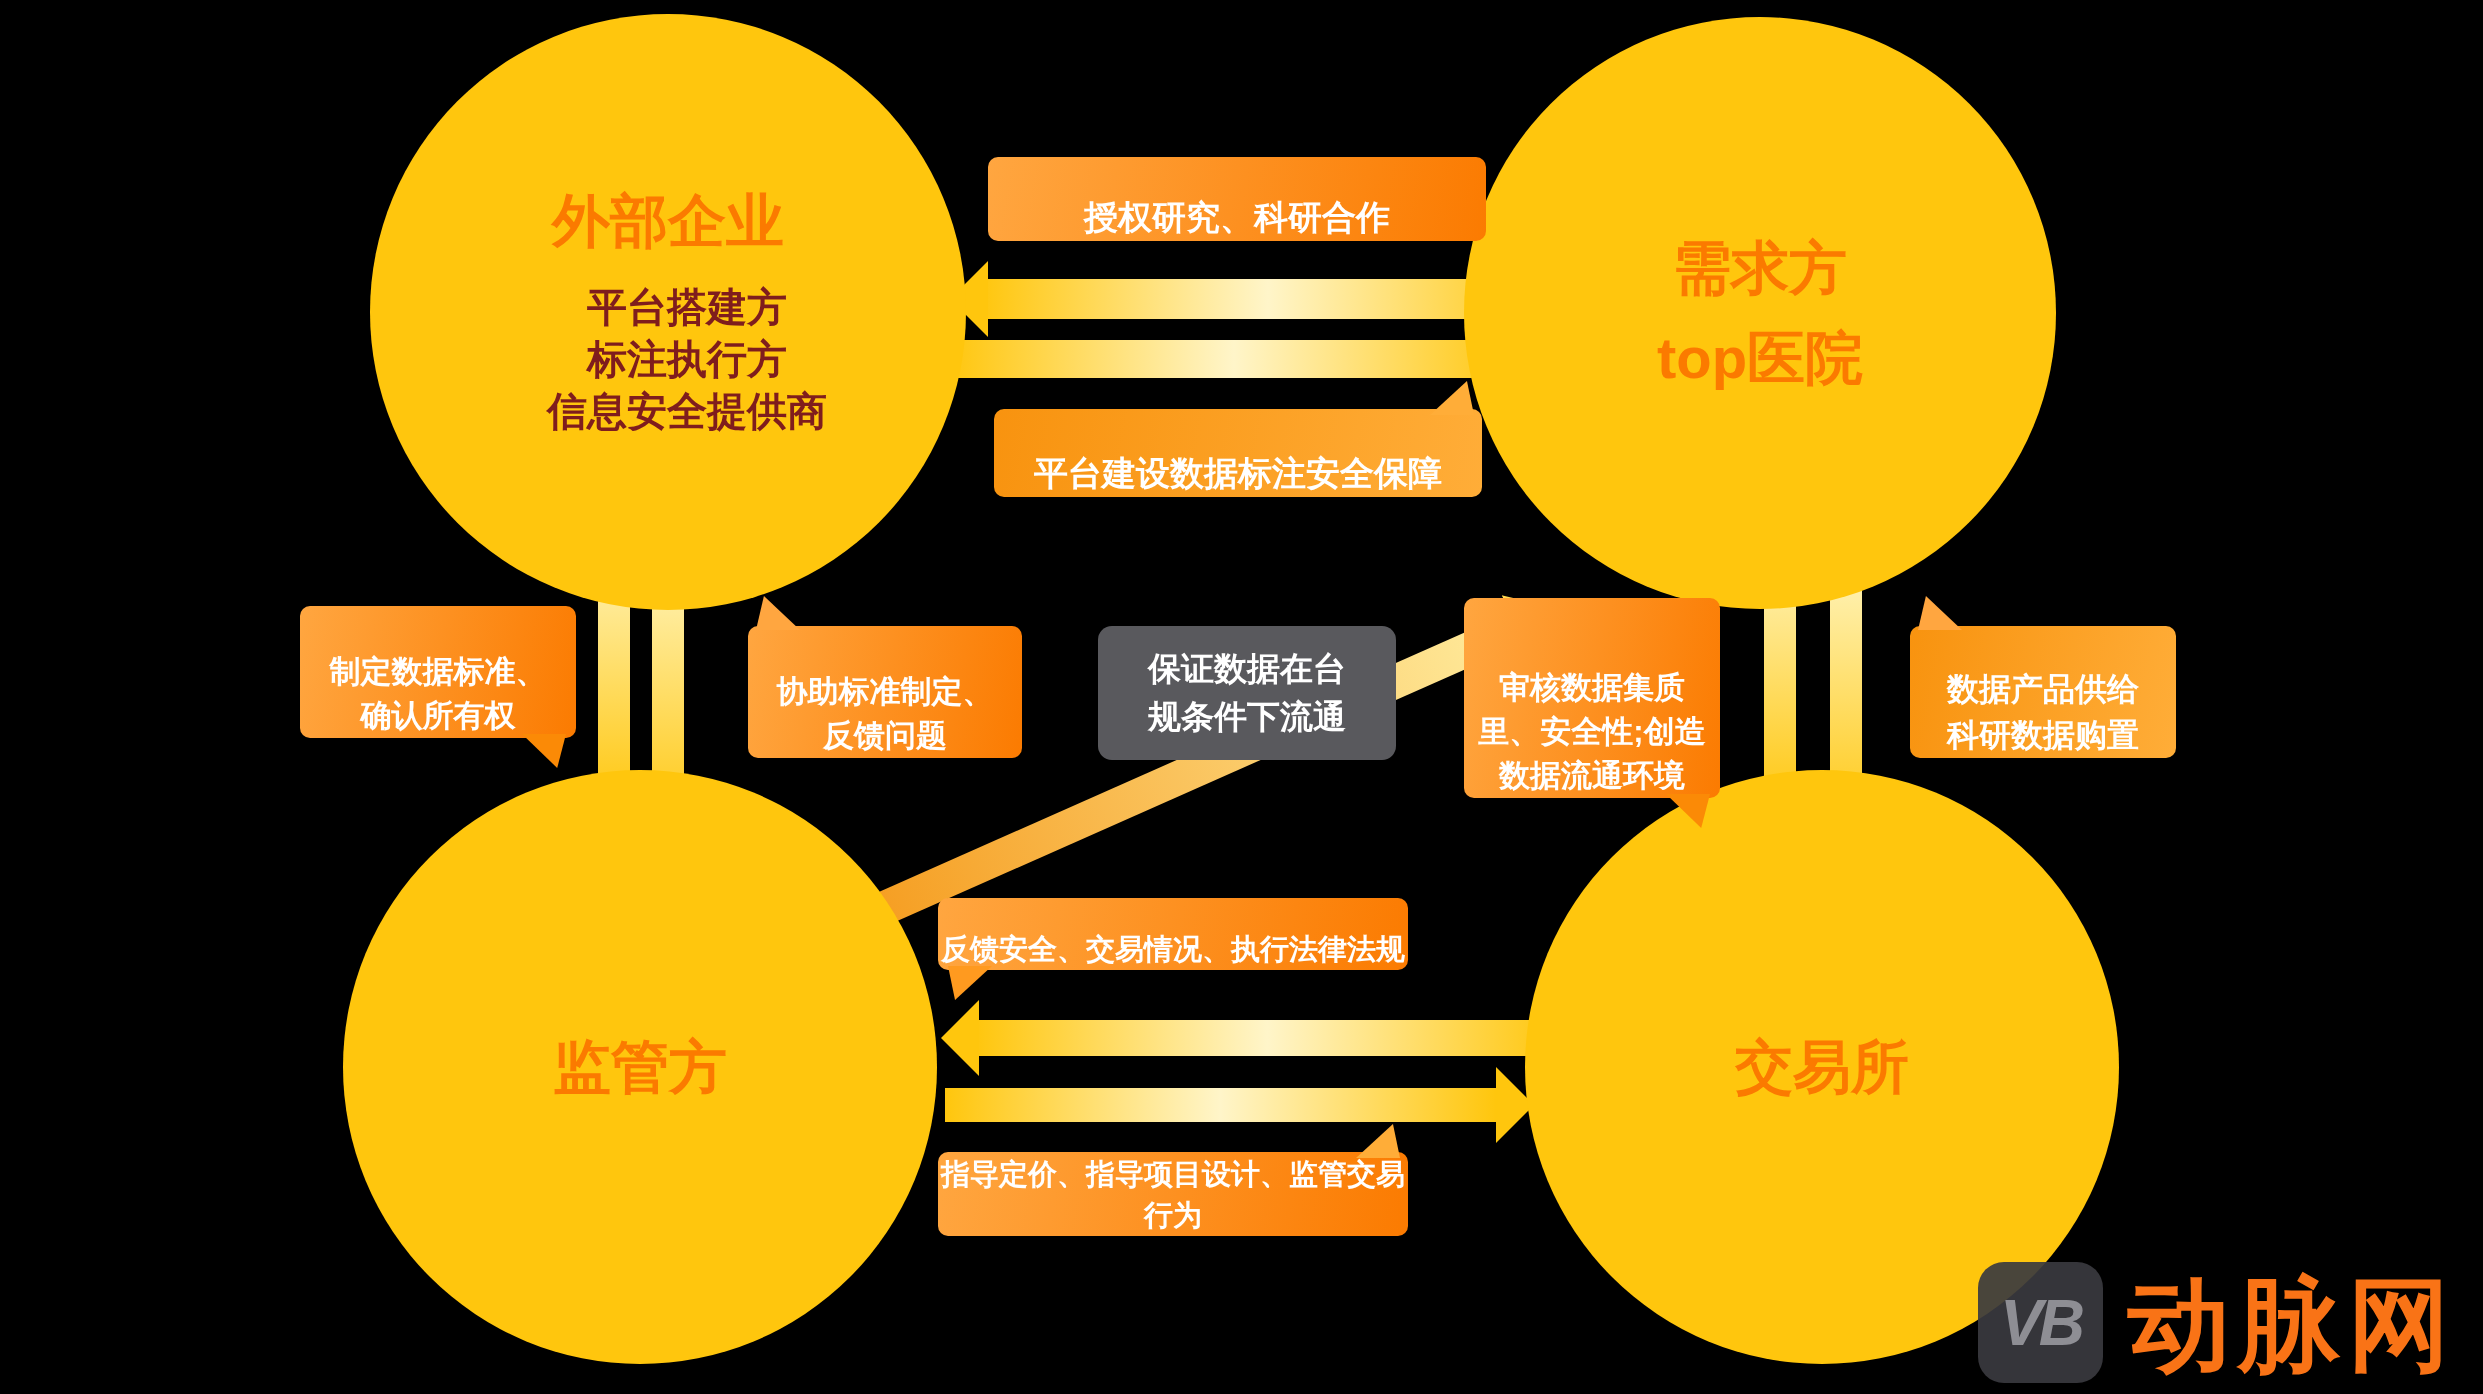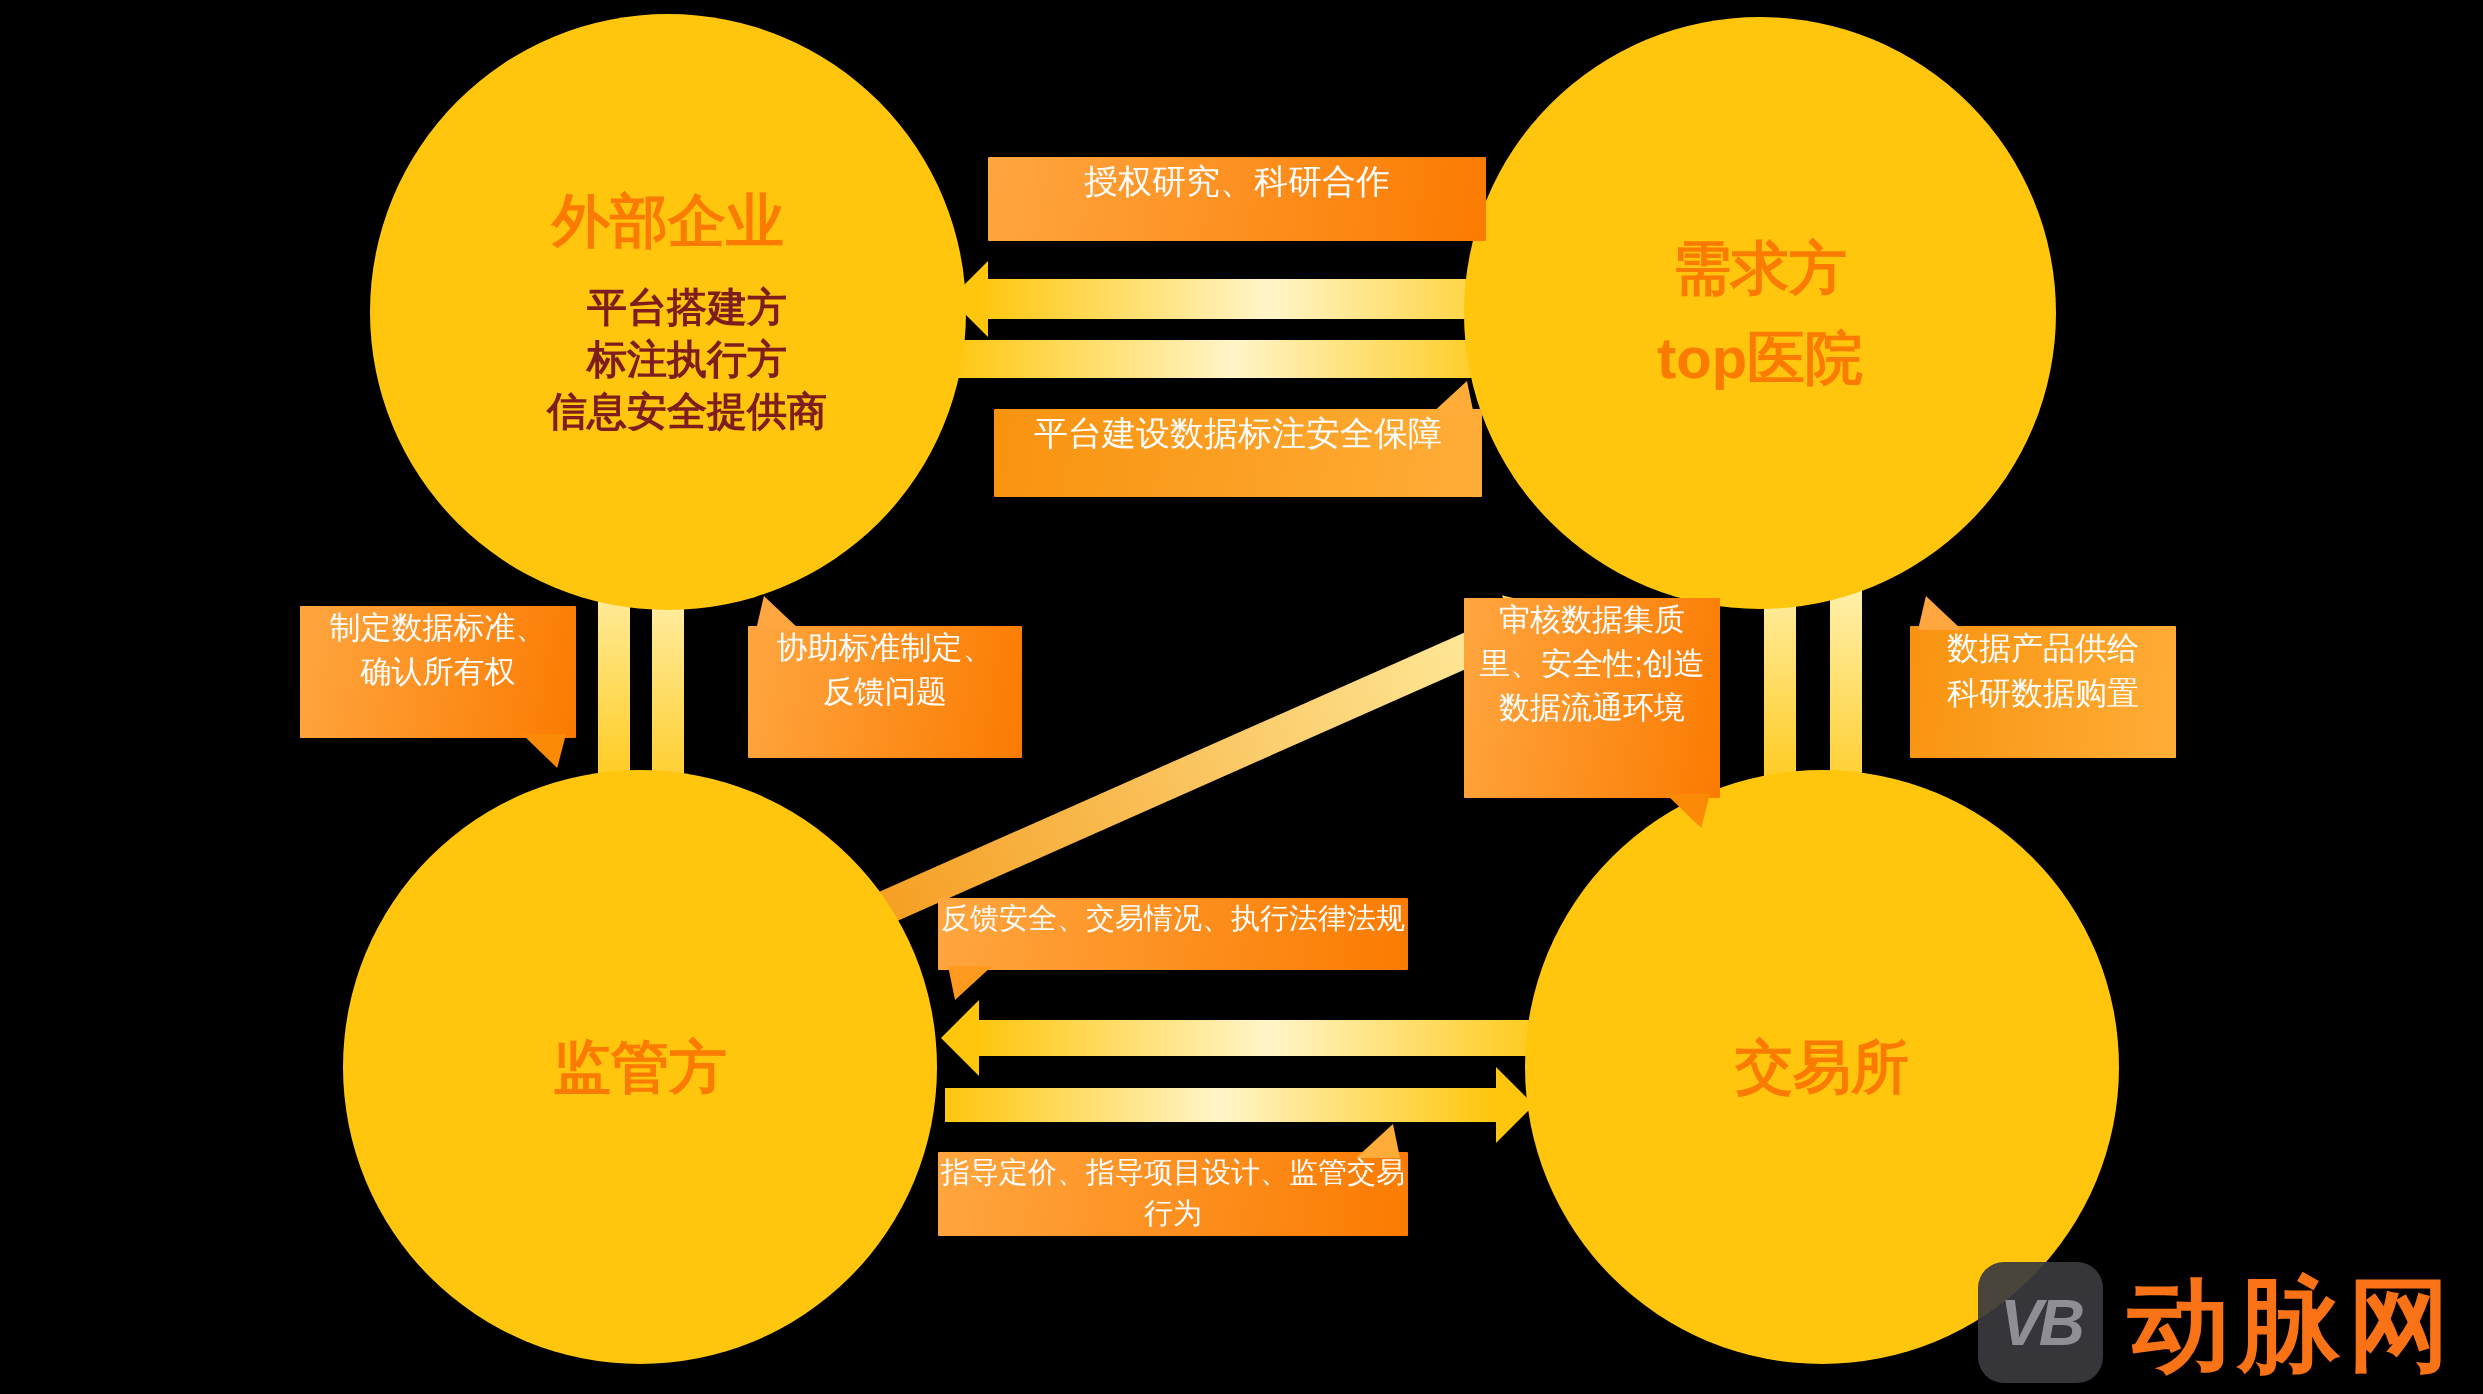--- a/index.html
+++ b/index.html
@@ -13,21 +13,21 @@
   .circle .roles{color:#7f1d1d;font-weight:600;font-size:40px;line-height:1.2;margin-top:22px;margin-left:38px;}
   .circle .roles div{margin:4px 0;}
   #c-external{left:370px;top:14px;width:596px;height:596px;}
   #c-demand{left:1464px;top:17px;width:592px;height:592px;}
   #c-demand .title{line-height:1.55;}
   #c-regulator{left:343px;top:770px;width:594px;height:594px;}
   #c-exchange{left:1525px;top:770px;width:594px;height:594px;}
 
   
   .bubble{position:absolute;z-index:3;display:flex;flex-direction:column;align-items:center;
-          justify-content:flex-start;color:#fff;font-weight:400;text-align:center;border-radius:1px;
+          justify-content:flex-end;color:#fff;font-weight:700;text-align:center;border-radius:10px;
           background:linear-gradient(100deg,#FFA640 0%,#FB7B01 100%);}
   .bubble.alt{background:linear-gradient(100deg,#F8930F 0%,#FFAD38 100%);}
   .bubble .ln{line-height:1.42;}
   .tail{position:absolute;width:44px;height:34px;}
   .tail.up-left{top:-30px;left:8px;background:#FFA640;clip-path:polygon(0 100%,100% 100%,18% 0);}
   .tail.up-right{top:-28px;right:8px;background:#FFAD38;clip-path:polygon(0 100%,100% 100%,84% 0);}
   .tail.down-right{bottom:-30px;right:10px;background:#FB8A06;clip-path:polygon(0 0,100% 0,80% 100%);}
   .tail.down-left{bottom:-30px;left:10px;background:#FF9A1F;clip-path:polygon(0 0,100% 0,16% 100%);}
 
   #b-auth{left:988px;top:157px;width:498px;height:84px;font-size:34px;}
@@ -165,19 +165,23 @@
   <div class="bubble" id="b-feedback">
     <div class="tail down-left"></div>
     <div class="ln">反馈安全、交易情况、执行法律法规</div>
   </div>
 
   <div class="bubble" id="b-guide">
     <div class="tail up-right"></div>
     <div class="ln">指导定价、指导项目设计、监管交易行为</div>
   </div>
 
+  <div id="b-compliance">
+    <div class="ln">保证数据在台</div>
+    <div class="ln">规条件下流通</div>
+  </div>
 
   <div id="wm-logo">
     <span>VB</span>
   </div>
   <div id="wm-brand">动脉网</div>
 
 </div>
 
 </body></html>

